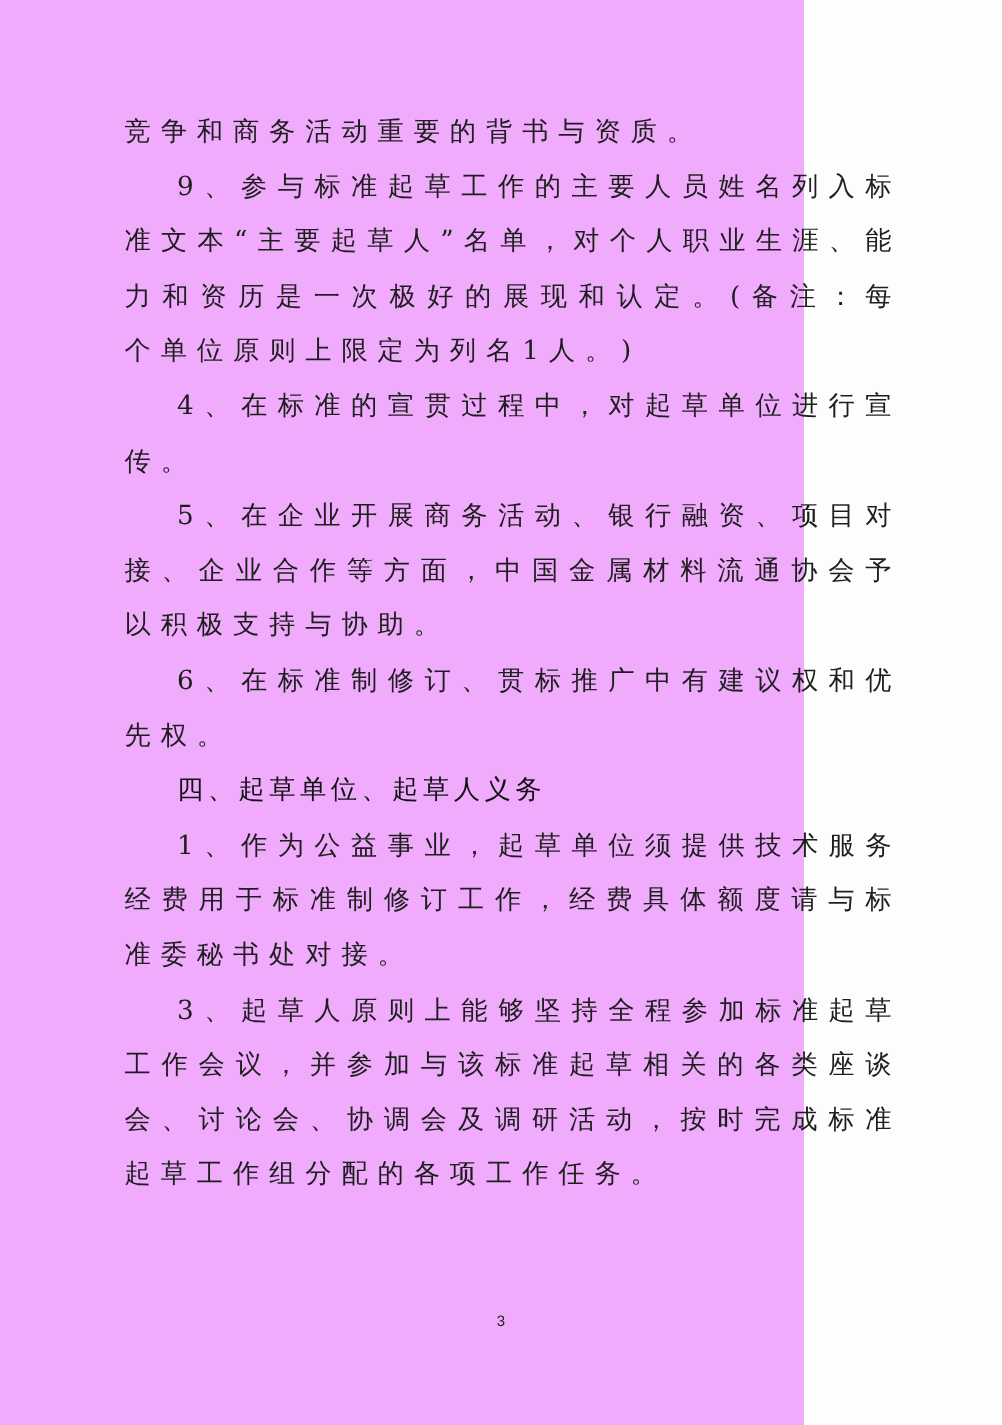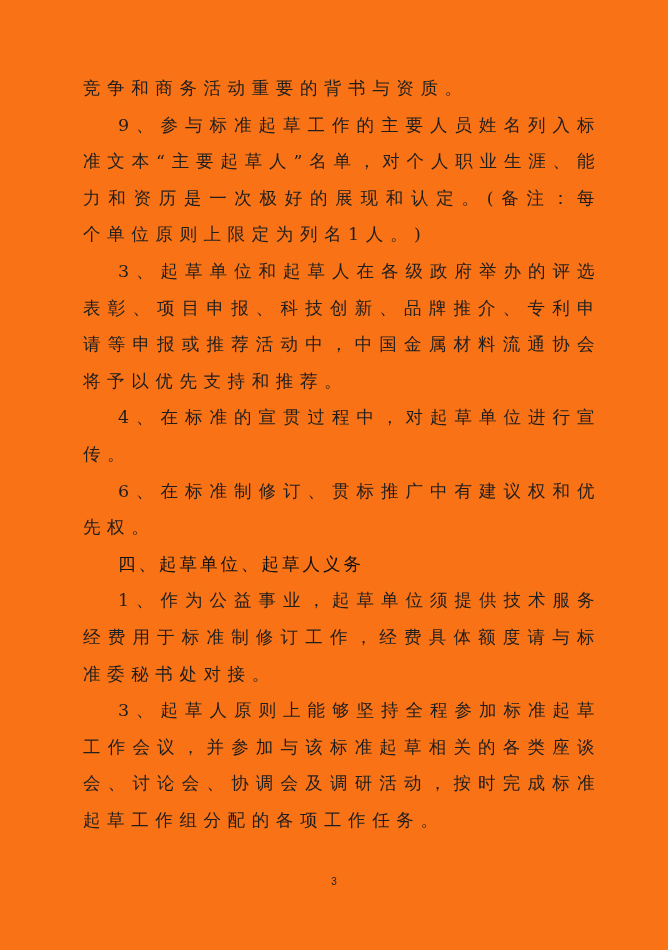--- a/index.html
+++ b/index.html
@@ -10,23 +10,23 @@
     body {
       width: 668px;
       height: 950px;
       position: relative;
       overflow: hidden;
       background: #fdfdfd;
     }
     .page {
       position: absolute;
       left: 0; top: 0;
-      width: 668px;
+      width: 536px;
       height: 950px;
-      background: #f97316;
+      background: #f0abfc;
     }
     .body-text {
       position: absolute;
       left: 83px;
       top: 70px;
       width: 518px;
       font-family: "DejaVu Serif", "Liberation Serif", serif;
       font-size: 17.5px;
       color: #1e1e1e;
       line-height: 36.6px;
@@ -61,22 +61,22 @@
       color: #222222;
     }
   </style>
 </head>
 <body>
 
 <div class="page">
   <div class="body-text">
     <p class="para no-indent">竞争和商务活动重要的背书与资质。</p>
     <p class="para">9、参与标准起草工作的主要人员姓名列入标准文本“主要起草人”名单，对个人职业生涯、能力和资历是一次极好的展现和认定。(备注：每个单位原则上限定为列名1人。)</p>
-    <p class="para">3、起草单位和起草人在各级政府举办的评选表彰、项目申报、科技创新、品牌推介、专利申请等申报或推荐活动中，中国金属材料流通协会将予以优先支持和推荐。</p>
     <p class="para">4、在标准的宣贯过程中，对起草单位进行宣传。</p>
+    <p class="para">5、在企业开展商务活动、银行融资、项目对接、企业合作等方面，中国金属材料流通协会予以积极支持与协助。</p>
     <p class="para">6、在标准制修订、贯标推广中有建议权和优先权。</p>
     <p class="heading">四、起草单位、起草人义务</p>
     <p class="para">1、作为公益事业，起草单位须提供技术服务经费用于标准制修订工作，经费具体额度请与标准委秘书处对接。</p>
     <p class="para">3、起草人原则上能够坚持全程参加标准起草工作会议，并参加与该标准起草相关的各类座谈会、讨论会、协调会及调研活动，按时完成标准起草工作组分配的各项工作任务。</p>
 
   </div>
   <div class="page-number">3</div>
 </div>
 
 </body></html>

